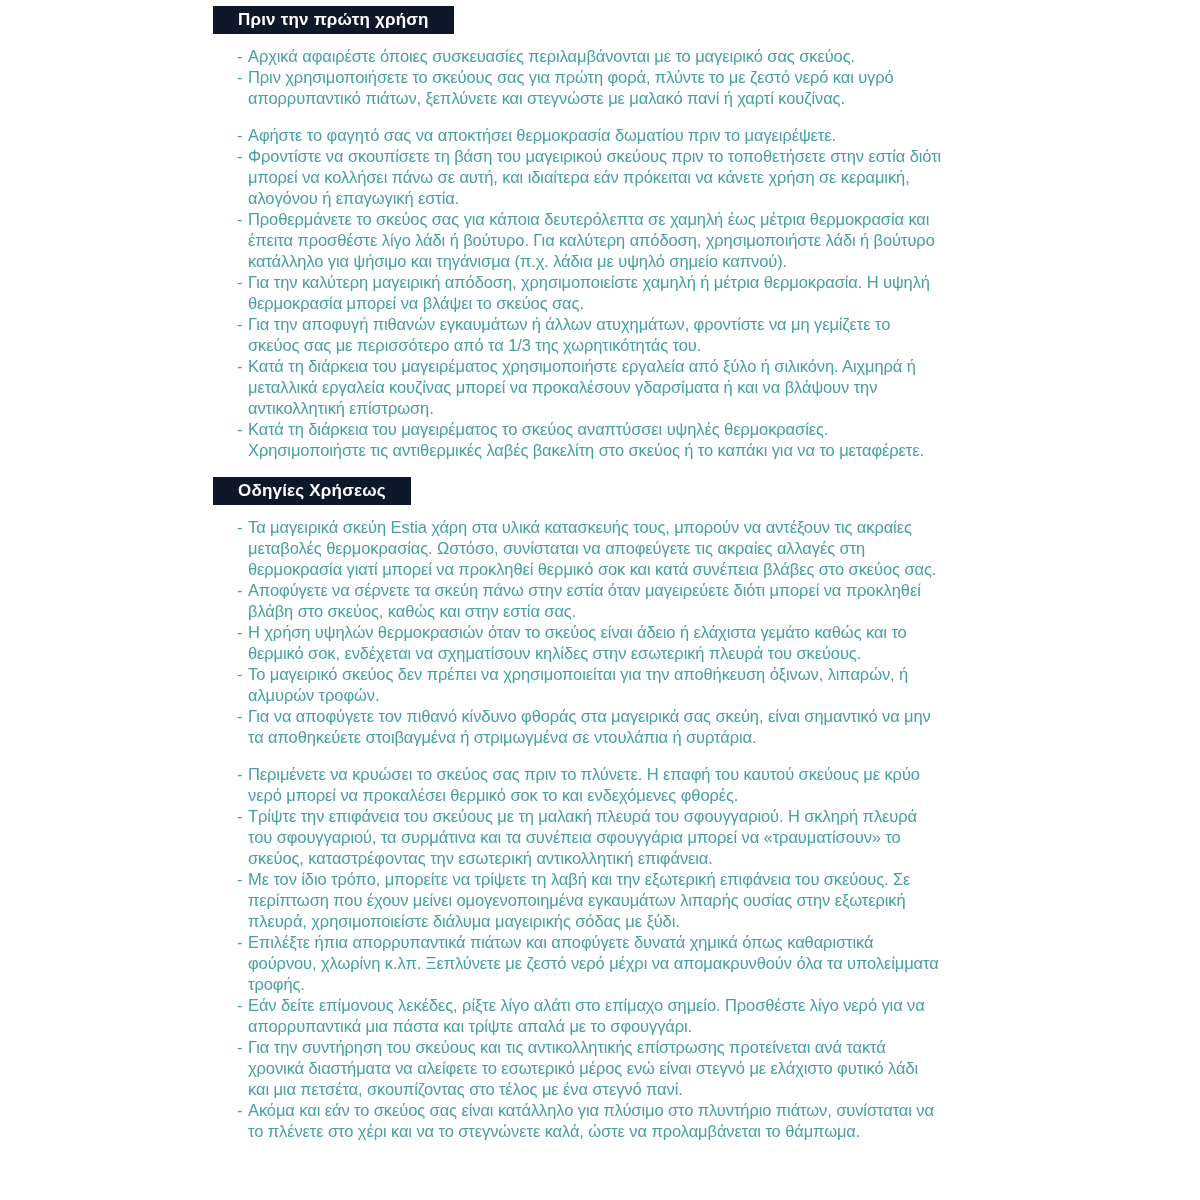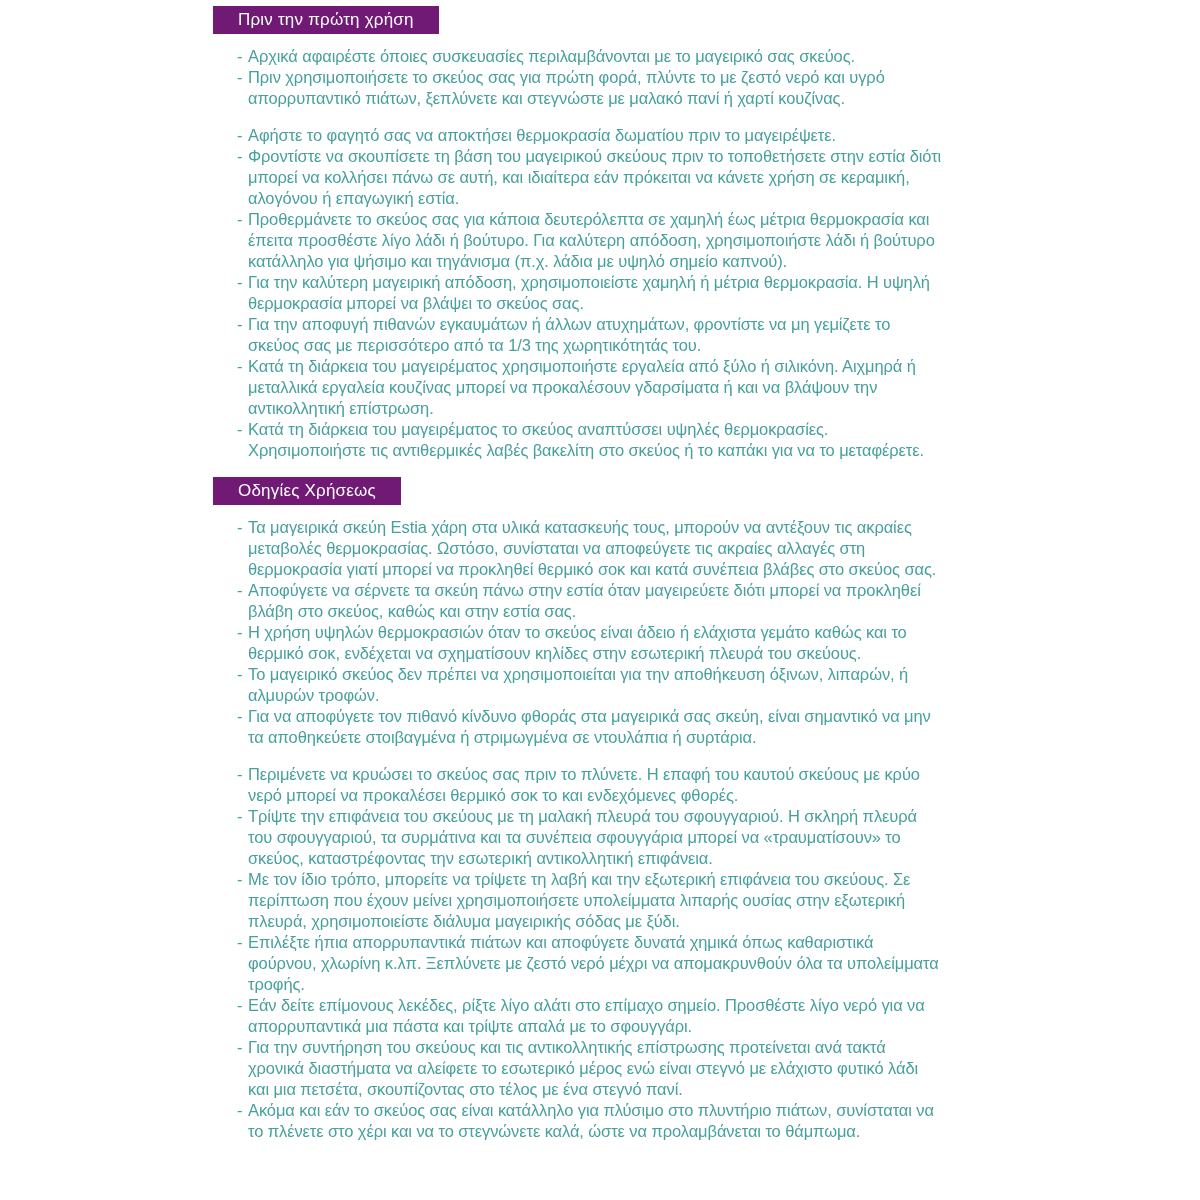--- a/index.html
+++ b/index.html
@@ -17,24 +17,24 @@
   }
   .content {
     position: absolute;
     left: 213px;
     top: 6px;
     width: 740px;
   }
   .section { margin-bottom: 16px; }
   .badge {
     display: inline-block;
-    background: #701a75;
+    background: #0f172a;
     color: #ffffff;
     font-size: 17px;
-    font-weight: normal;
+    font-weight: bold;
     line-height: 20px;
     padding: 4px 25px;
     letter-spacing: 0.2px;
   }
   .list {
     margin: 12px 0 0 24px;
     width: 706px;
     color: #47a09d;
     font-size: 16.5px;
     line-height: 21px;
@@ -55,21 +55,21 @@
 
     <div class="section">
       <div class="badge">Πριν την πρώτη χρήση</div>
       <div class="list">
         <div class="item">
           <span class="dash">-</span>
           <span class="itext">Αρχικά αφαιρέστε όποιες συσκευασίες περιλαμβάνονται με το μαγειρικό σας σκεύος.</span>
         </div>
         <div class="item">
           <span class="dash">-</span>
-          <span class="itext">Πριν χρησιμοποιήσετε το σκεύος σας για πρώτη φορά, πλύντε το με ζεστό νερό και υγρό απορρυπαντικό πιάτων, ξεπλύνετε και στεγνώστε με μαλακό πανί ή χαρτί κουζίνας.</span>
+          <span class="itext">Πριν χρησιμοποιήσετε το σκεύους σας για πρώτη φορά, πλύντε το με ζεστό νερό και υγρό απορρυπαντικό πιάτων, ξεπλύνετε και στεγνώστε με μαλακό πανί ή χαρτί κουζίνας.</span>
         </div>
       </div>
     </div>
 
     <div class="section">
       <div class="list">
         <div class="item">
           <span class="dash">-</span>
           <span class="itext">Αφήστε το φαγητό σας να αποκτήσει θερμοκρασία δωματίου πριν το μαγειρέψετε.</span>
         </div>
@@ -131,21 +131,21 @@
         <div class="item">
           <span class="dash">-</span>
           <span class="itext">Περιμένετε να κρυώσει το σκεύος σας πριν το πλύνετε. Η επαφή του καυτού σκεύους με κρύο νερό μπορεί να προκαλέσει θερμικό σοκ το και ενδεχόμενες φθορές.</span>
         </div>
         <div class="item">
           <span class="dash">-</span>
           <span class="itext">Τρίψτε την επιφάνεια του σκεύους με τη μαλακή πλευρά του σφουγγαριού. Η σκληρή πλευρά του σφουγγαριού, τα συρμάτινα και τα συνέπεια σφουγγάρια μπορεί να «τραυματίσουν» το σκεύος, καταστρέφοντας την εσωτερική αντικολλητική επιφάνεια.</span>
         </div>
         <div class="item">
           <span class="dash">-</span>
-          <span class="itext">Με τον ίδιο τρόπο, μπορείτε να τρίψετε τη λαβή και την εξωτερική επιφάνεια του σκεύους. Σε περίπτωση που έχουν μείνει χρησιμοποιήσετε υπολείμματα λιπαρής ουσίας στην εξωτερική πλευρά, χρησιμοποιείστε διάλυμα μαγειρικής σόδας με ξύδι.</span>
+          <span class="itext">Με τον ίδιο τρόπο, μπορείτε να τρίψετε τη λαβή και την εξωτερική επιφάνεια του σκεύους. Σε περίπτωση που έχουν μείνει ομογενοποιημένα εγκαυμάτων λιπαρής ουσίας στην εξωτερική πλευρά, χρησιμοποιείστε διάλυμα μαγειρικής σόδας με ξύδι.</span>
         </div>
         <div class="item">
           <span class="dash">-</span>
           <span class="itext">Επιλέξτε ήπια απορρυπαντικά πιάτων και αποφύγετε δυνατά χημικά όπως καθαριστικά φούρνου, χλωρίνη κ.λπ. Ξεπλύνετε με ζεστό νερό μέχρι να απομακρυνθούν όλα τα υπολείμματα τροφής.</span>
         </div>
         <div class="item">
           <span class="dash">-</span>
           <span class="itext">Εάν δείτε επίμονους λεκέδες, ρίξτε λίγο αλάτι στο επίμαχο σημείο. Προσθέστε λίγο νερό για να απορρυπαντικά μια πάστα και τρίψτε απαλά με το σφουγγάρι.</span>
         </div>
         <div class="item">

